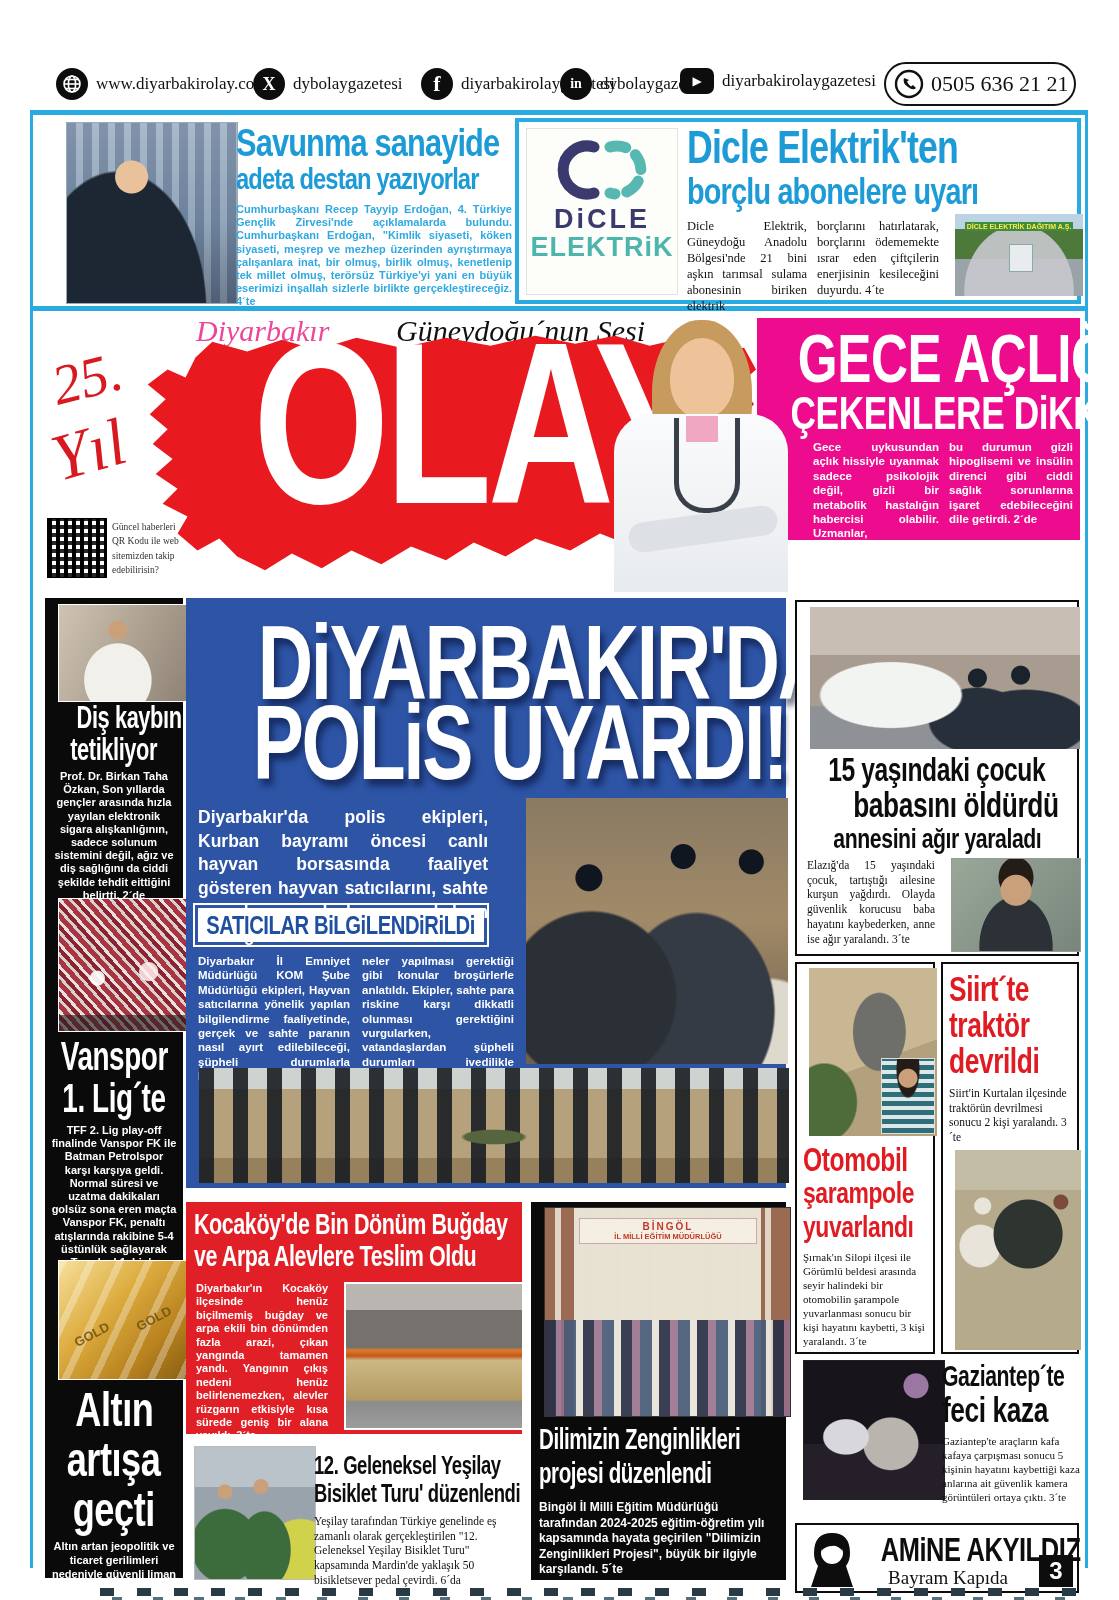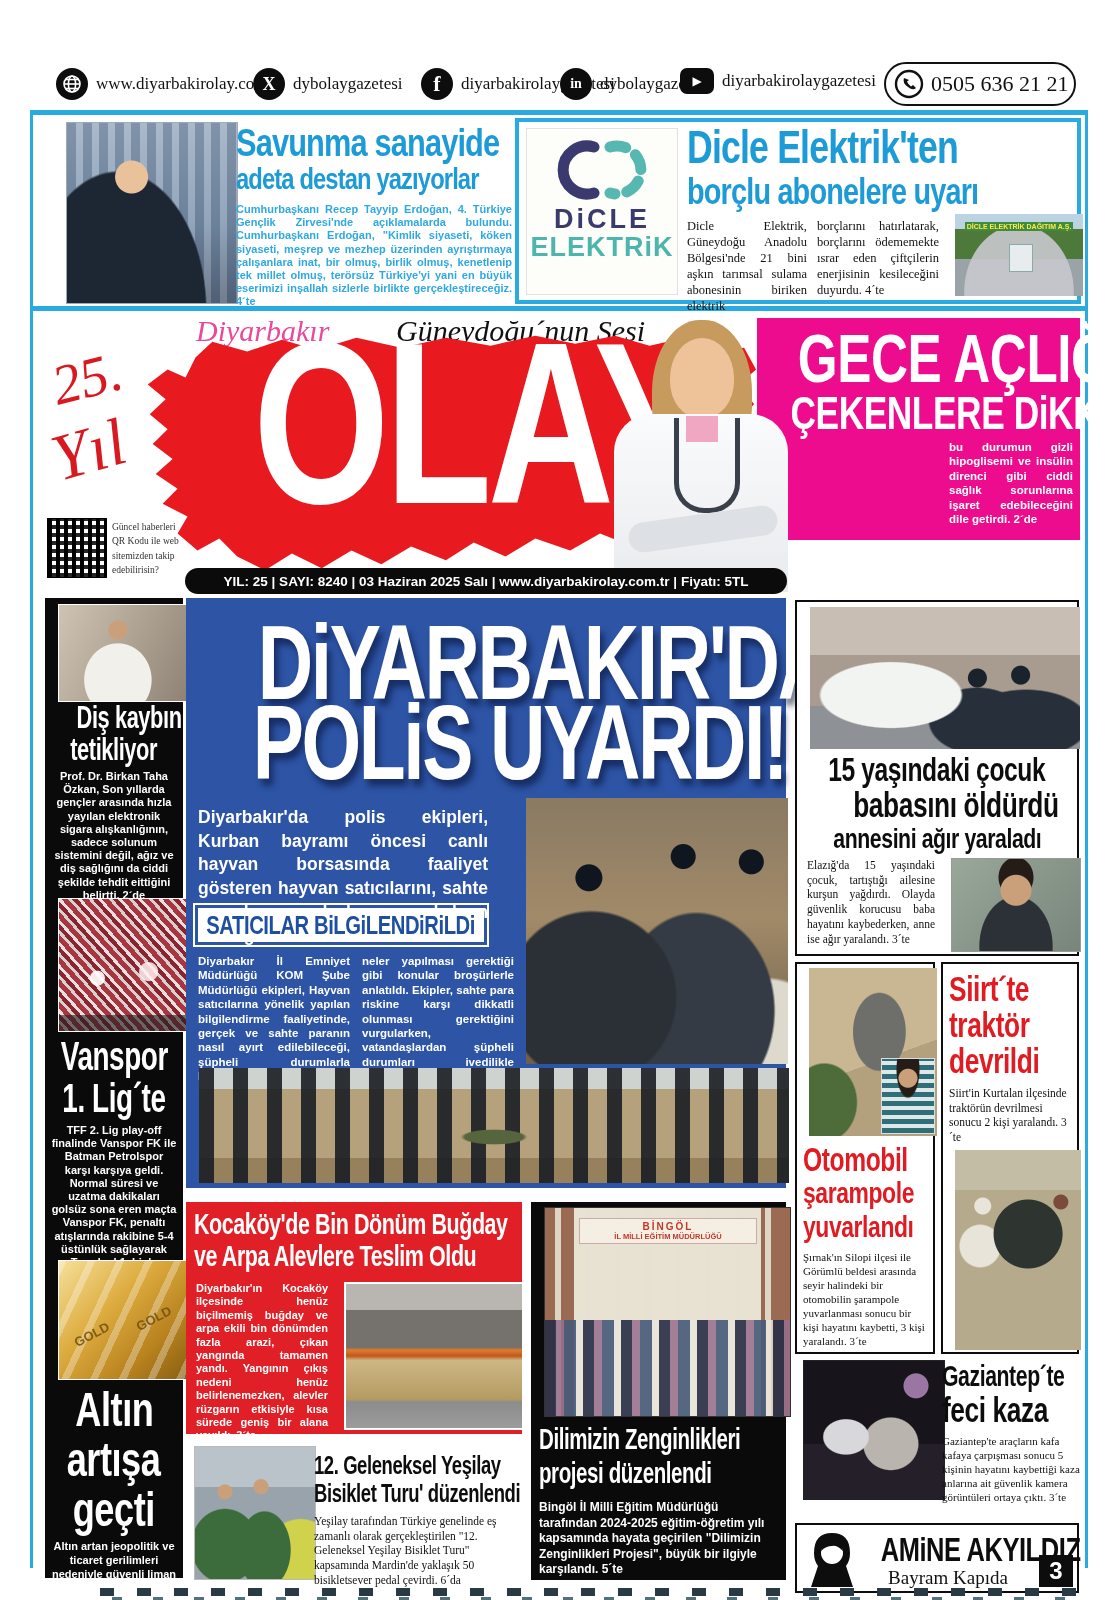--- a/index.html
+++ b/index.html
@@ -149,26 +149,24 @@
     <div style="position:absolute;left:86px;top:98px;width:32px;height:26px;background:#f0a7c2;"></div>
     <div style="position:absolute;left:74px;top:100px;width:56px;height:90px;border:5px solid #394049;border-top:none;border-radius:0 0 30px 30px;"></div>
     <div style="position:absolute;left:28px;top:196px;width:150px;height:30px;background:#dde1e5;border-radius:16px;transform:rotate(-8deg);"></div>
   </div>
 
   <div class="abs" style="left:757px;top:318px;width:323px;height:222px;background:#ec0c8d;z-index:2;">
     <div class="abs nowrap" style="left:0;top:6px;width:100%;text-align:center;">
       <span class="sqc wht-hl" style="font-size:64px;transform:scale(0.80,1.08);">GECE AÇLIĞI</span></div>
     <div class="abs nowrap" style="left:0;top:72px;width:100%;text-align:center;">
       <span class="sqc wht-hl" style="font-size:42px;transform:scale(0.84,1.1);">ÇEKENLERE DiKKAT</span></div>
+    <div class="abs whiteb" style="left:56px;top:122px;width:126px;font-size:11.5px;">Gece uykusundan açlık hissiyle uyanmak sadece psikolojik değil, gizli bir metabolik hastalığın habercisi olabilir. Uzmanlar,</div>
     <div class="abs whiteb" style="left:192px;top:122px;width:124px;font-size:11.5px;">bu durumun gizli hipoglisemi ve insülin direnci gibi ciddi sağlık sorunlarına işaret edebileceğini dile getirdi. 2´de</div>
   </div>
 
-  <div class="abs" style="left:185px;top:568px;width:602px;height:26px;background:#0b0b0b;border-radius:13px;display:flex;align-items:center;justify-content:center;z-index:7;">
-    <span style="color:#fff;font-weight:bold;font-size:13.5px;">YIL: 25 | SAYI: 8240 | 03 Haziran 2025 Salı | www.diyarbakirolay.com.tr | Fiyatı: 5TL</span>
-  </div>
 
   <div class="abs" style="left:45px;top:598px;width:138px;height:980px;background:#0a0a0a;">
     <div class="ph" style="left:5px;top:6px;width:128px;height:96px;border:1px solid #fff;
          background:
           radial-gradient(circle at 46% 26%, #caa07b 0 9px, rgba(0,0,0,0) 10px),
           radial-gradient(ellipse at 46% 78%, #f2f0ea 0 34%, rgba(0,0,0,0) 35%),
           linear-gradient(115deg,#cfc3b3,#a99e8e 60%,#8d8274);"></div>
     <div class="abs nowrap" style="left:0;top:104px;width:100%;text-align:center;margin-left:18px;">
       <span class="sqc wht-hl" style="font-size:26px;transform:scale(0.84,1.18);">Diş kaybını</span></div>
     <div class="abs nowrap" style="left:0;top:136px;width:100%;text-align:center;">

